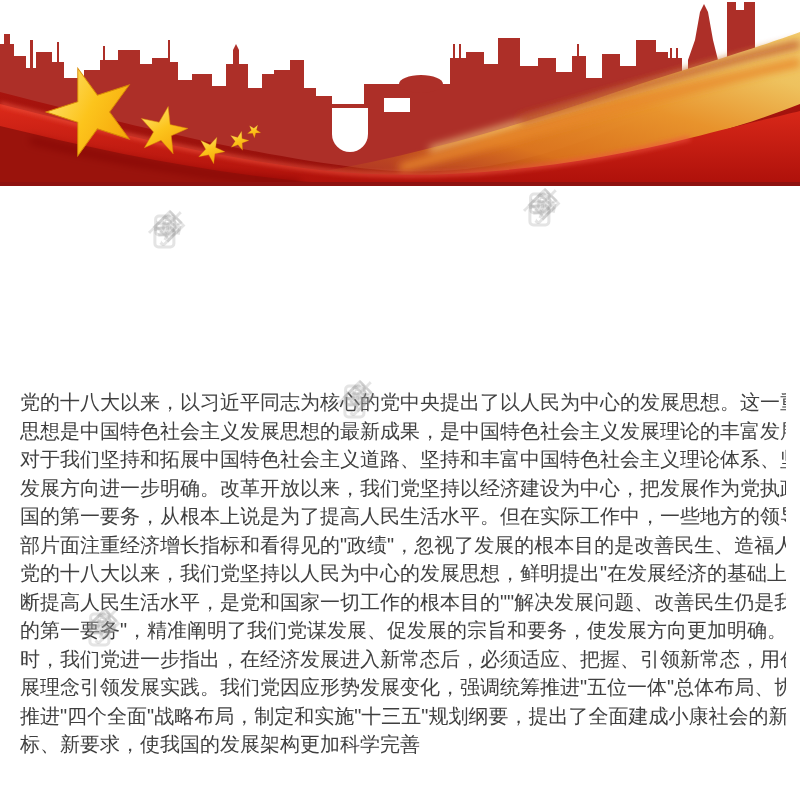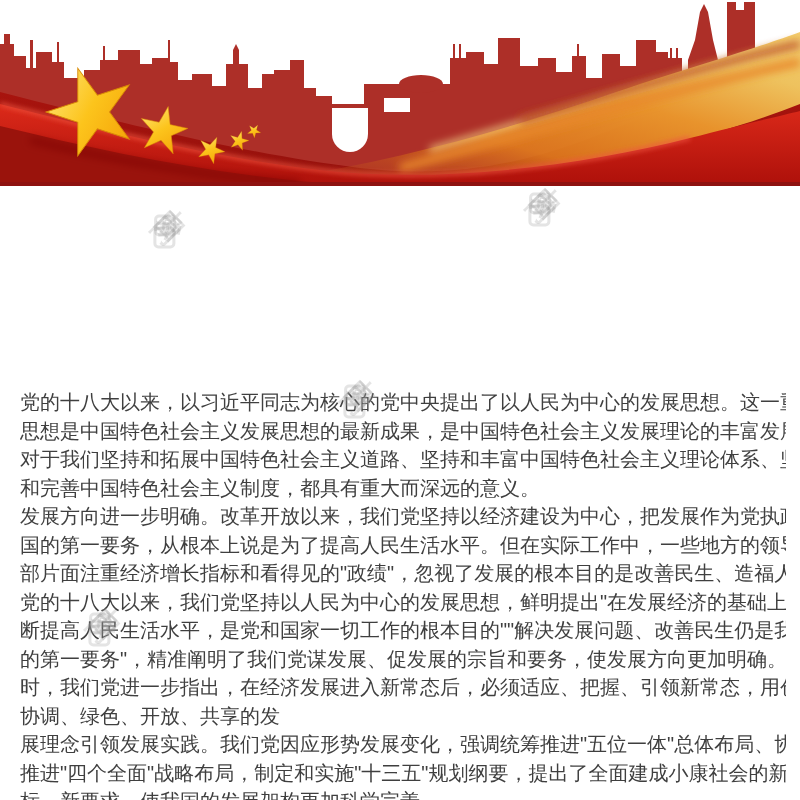--- a/index.html
+++ b/index.html
@@ -169,25 +169,23 @@
   <span>办图网</span><span class="wm-logo"></span>
 </div>
 <div class="wm" style="left:110px;top:620px;">
   <span>办图网</span><span class="wm-logo"></span>
 </div>
 
 <div class="article">
   <div class="text-line">党的十八大以来，以习近平同志为核心的党中央提出了以人民为中心的发展思想。这一重要</div>
   <div class="text-line">思想是中国特色社会主义发展思想的最新成果，是中国特色社会主义发展理论的丰富发展，</div>
   <div class="text-line">对于我们坚持和拓展中国特色社会主义道路、坚持和丰富中国特色社会主义理论体系、坚持</div>
-  <div class="text-line">和完善中国特色社会主义制度，都具有重大而深远的意义。</div>
   <div class="text-line">发展方向进一步明确。改革开放以来，我们党坚持以经济建设为中心，把发展作为党执政兴</div>
   <div class="text-line">国的第一要务，从根本上说是为了提高人民生活水平。但在实际工作中，一些地方的领导干</div>
   <div class="text-line">部片面注重经济增长指标和看得见的"政绩"，忽视了发展的根本目的是改善民生、造福人民。</div>
   <div class="text-line">党的十八大以来，我们党坚持以人民为中心的发展思想，鲜明提出"在发展经济的基础上不</div>
   <div class="text-line">断提高人民生活水平，是党和国家一切工作的根本目的""解决发展问题、改善民生仍是我们</div>
   <div class="text-line">的第一要务"，精准阐明了我们党谋发展、促发展的宗旨和要务，使发展方向更加明确。同</div>
   <div class="text-line">时，我们党进一步指出，在经济发展进入新常态后，必须适应、把握、引领新常态，用创新、</div>
-  <div class="text-line">协调、绿色、开放、共享的发</div>
   <div class="text-line">展理念引领发展实践。我们党因应形势发展变化，强调统筹推进"五位一体"总体布局、协调</div>
   <div class="text-line">推进"四个全面"战略布局，制定和实施"十三五"规划纲要，提出了全面建成小康社会的新目</div>
   <div class="text-line">标、新要求，使我国的发展架构更加科学完善</div>
 </div>
 
 </body></html>

